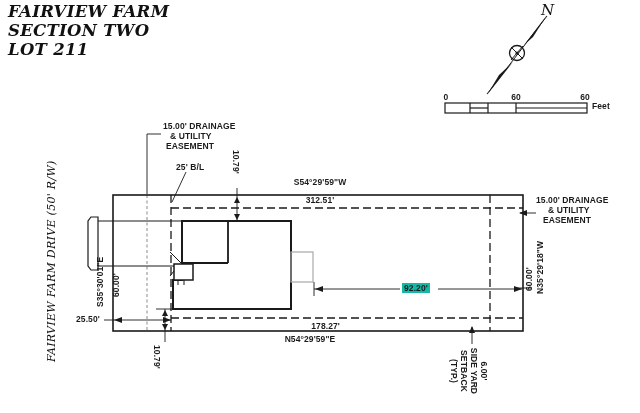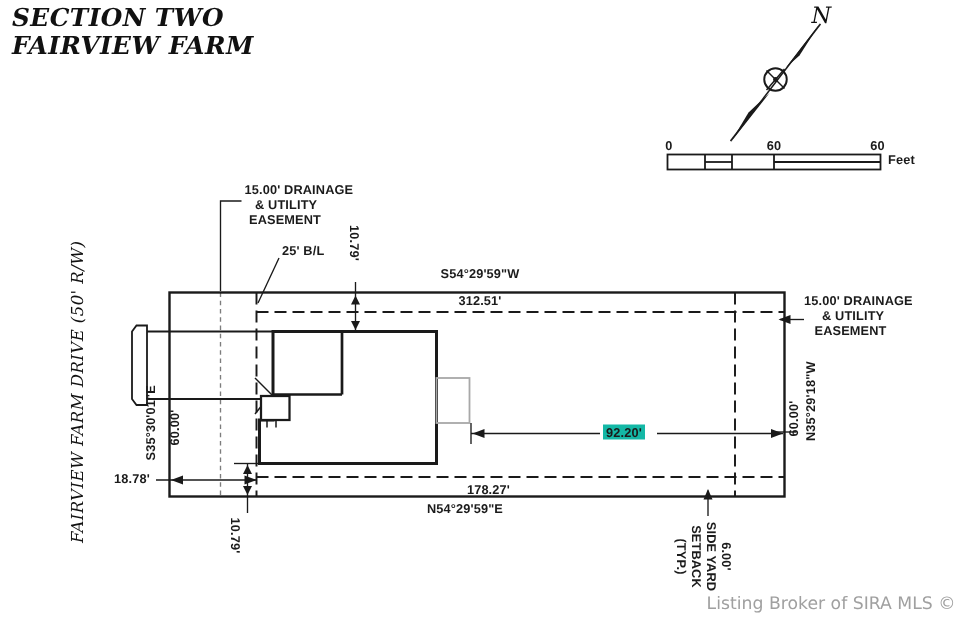--- a/index.html
+++ b/index.html
@@ -100,64 +100,64 @@
 
       <line x1="314" y1="282" x2="314" y2="296"></line>
       <line x1="314" y1="289" x2="400" y2="289"></line>
       <line x1="438" y1="289" x2="522" y2="289"></line>
       <polygon points="315,289 323,286 323,292" fill="#1a1a1a" stroke="none"></polygon>
       <polygon points="522,289 514,286 514,292" fill="#1a1a1a" stroke="none"></polygon>
     </g>
   </svg>
 
   <div class="txt" style="left:8px;top:2px;">
+    <div class="title-line">FAIRVIEW FARM</div>
     <div class="title-line">SECTION TWO</div>
-    <div class="title-line">FAIRVIEW FARM</div>
+    <div class="title-line">LOT 211</div>
   </div>
 
   <div class="txt north-n" style="left:541px;top:1px;">N</div>
 
   <div class="txt cad ctr" style="left:441px;top:92px;width:10px;">0</div>
   <div class="txt cad ctr" style="left:508px;top:92px;width:16px;">60</div>
   <div class="txt cad ctr" style="left:577px;top:92px;width:16px;">60</div>
   <div class="txt cad" style="left:592px;top:101px;text-align:center;">Feet</div>
 
   <div class="txt street rotm90" style="left:45px;top:362px;">FAIRVIEW FARM DRIVE (50' R/W)</div>
 
   <div class="txt cad" style="left:163px;top:121px;">15.00' DRAINAGE</div>
   <div class="txt cad" style="left:170px;top:131px;">&amp; UTILITY</div>
   <div class="txt cad" style="left:166px;top:141px;">EASEMENT</div>
 
   <div class="txt cad" style="left:536px;top:195px;">15.00' DRAINAGE</div>
   <div class="txt cad" style="left:548px;top:205px;">&amp; UTILITY</div>
   <div class="txt cad" style="left:543px;top:215px;">EASEMENT</div>
 
-  <div class="txt cad" style="left:188px;top:162px;">25' B/L</div>
+  <div class="txt cad" style="left:176px;top:162px;">25' B/L</div>
 
   <div class="txt cad ctr" style="left:282px;top:177px;width:76px;">S54°29'59"W</div>
   <div class="txt cad ctr" style="left:292px;top:195px;width:56px;">312.51'</div>
 
   <div class="txt cad ctr" style="left:284px;top:321px;width:56px;text-align:right;">178.27'</div>
   <div class="txt cad ctr" style="left:272px;top:334px;width:76px;">N54°29'59"E</div>
 
   <div class="txt cad rotm90" style="left:95px;top:307px;">S35°30'01"E</div>
   <div class="txt cad rotm90" style="left:111px;top:297px;">60.00'</div>
 
   <div class="txt cad rotm90" style="left:524px;top:291px;">60.00'</div>
   <div class="txt cad rotm90" style="left:535px;top:294px;">N35°29'18"W</div>
 
   <div class="txt cad rot90" style="left:241px;top:150px;">10.79'</div>
   <div class="txt cad rot90" style="left:162px;top:345px;">10.79'</div>
 
-  <div class="txt cad" style="left:76px;top:314px;">18.78'</div>
+  <div class="txt cad" style="left:76px;top:314px;">25.50'</div>
 
   <div class="txt cad dimbg" style="left:402px;top:283px;">92.20'</div>
 
   <div class="txt rot90" style="left:489px;top:344px;width:54px;text-align:center;line-height:9.5px;">
     <div class="cad">6.00'</div>
     <div class="cad">SIDE YARD</div>
     <div class="cad">SETBACK</div>
     <div class="cad">(TYP.)</div>
   </div>
 
-  <div class="txt footer" style="right:3px;top:395px;">Listing Broker of SIRA MLS ©</div>
 
 </div>
 
 </body></html>

